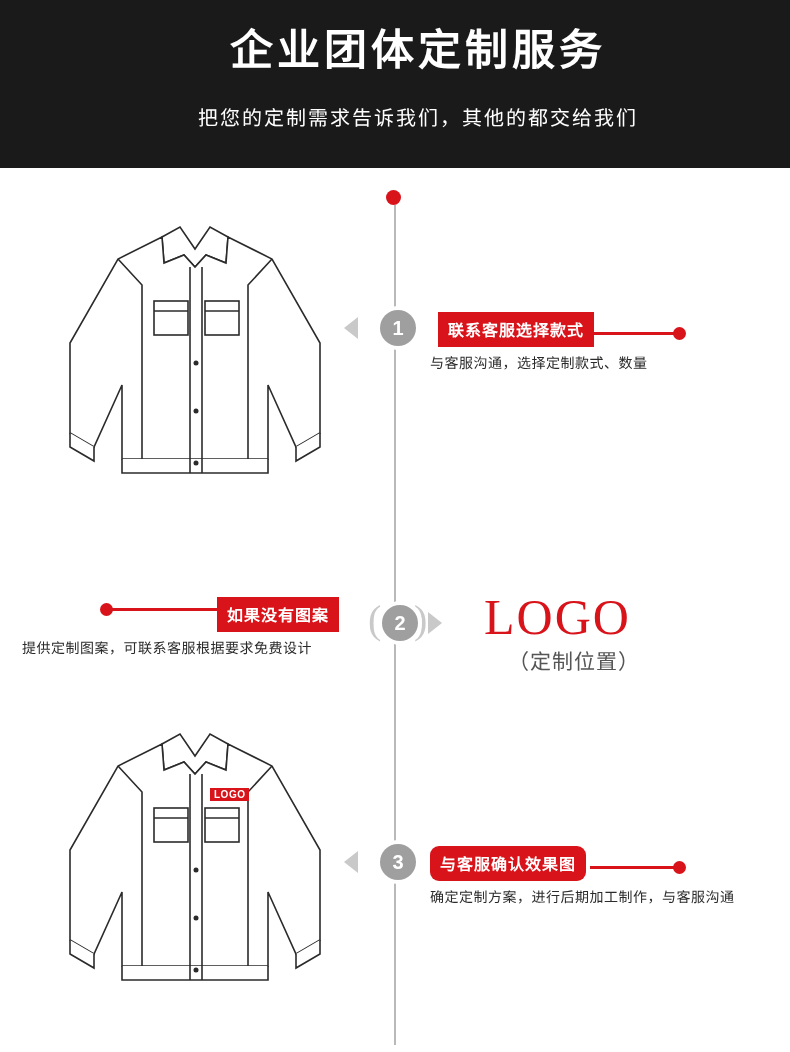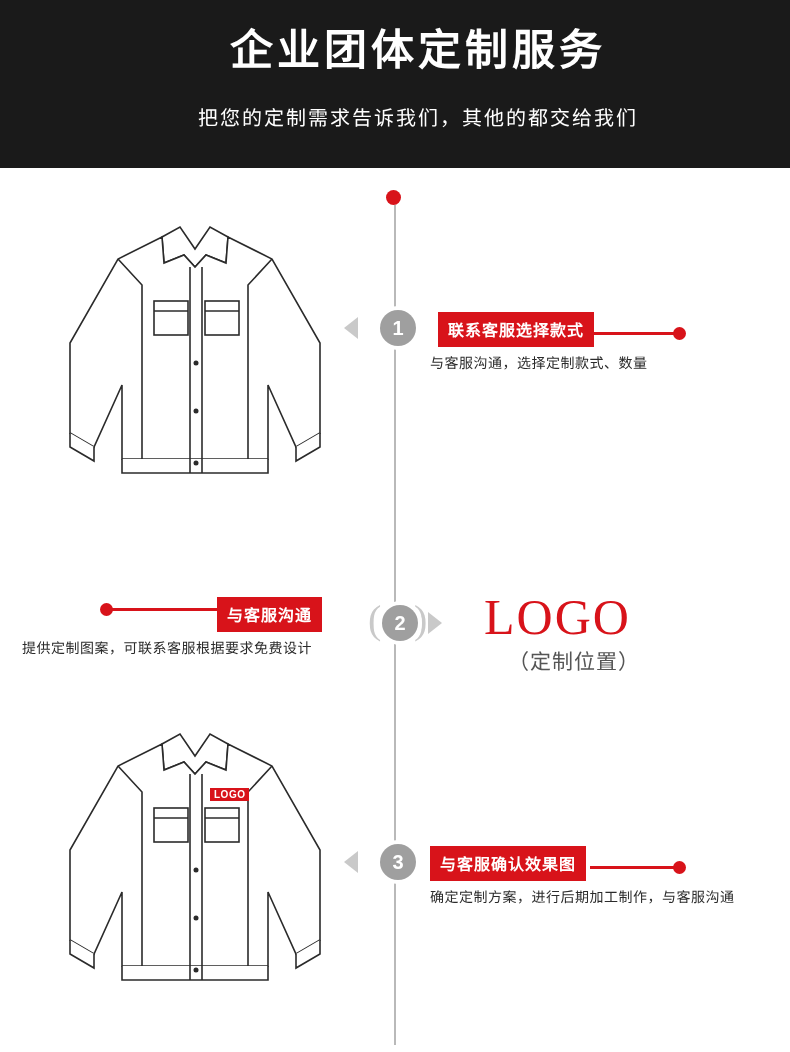--- a/index.html
+++ b/index.html
@@ -226,21 +226,21 @@
   <div class="step-rule-dot" style="left:673px; top:327px;"></div>
   <div class="step-desc" style="left:430px; top:352px;">与客服沟通，选择定制款式、数量</div>
 
   <div class="paren" style="left:368px; top:600px;">(</div>
   <div class="paren" style="left:414px; top:600px;">)</div>
   <div class="step-circle" style="left:382px; top:605px;">2</div>
   <div class="arrow-right" style="left:428px; top:612px;"></div>
 
   <div class="step-rule-dot" style="left:100px; top:603px;"></div>
   <div class="step-rule" style="left:106px; top:608px; width:114px;"></div>
-  <div class="step-label" style="left:217px; top:597px;">与客服沟通</div>
+  <div class="step-label" style="left:217px; top:597px;">如果没有图案</div>
   <div class="step-desc" style="left:22px; top:637px;">提供定制图案，可联系客服根据要求免费设计</div>
 
   <div class="logo-word">LOGO</div>
   <div class="logo-sub">（定制位置）</div>
 
   <div class="jacket" style="left:30px; top:722px;">
     <svg width="330" height="280" viewBox="0 0 330 280" fill="none" stroke="#2b2b2b" stroke-width="1.6">
       <path d="M132 22 L150 12 L165 34 L180 12 L198 22 L196 48 L176 40 L165 52 L154 40 L134 48 Z" fill="#fff"></path>
       <path d="M132 22 L88 44 L40 128 L40 218 L64 232 L92 170 L92 244 L238 244 L238 170 L266 232 L290 218 L290 128 L242 44 L198 22 L196 48 L176 40 L165 52 L154 40 L134 48 Z" fill="#fff"></path>
       <path d="M92 244 L92 258 L238 258 L238 244" fill="#fff"></path>
@@ -256,18 +256,18 @@
       <line x1="175" y1="96" x2="209" y2="96"></line>
       <circle cx="166" cy="148" r="2.5" fill="#2b2b2b" stroke="none"></circle>
       <circle cx="166" cy="196" r="2.5" fill="#2b2b2b" stroke="none"></circle>
       <circle cx="166" cy="248" r="2.5" fill="#2b2b2b" stroke="none"></circle>
     </svg>
     <div class="logo-badge" style="left:180px; top:66px;">LOGO</div>
   </div>
 
   <div class="arrow-left" style="left:344px; top:851px;"></div>
   <div class="step-circle" style="left:380px; top:844px;">3</div>
-  <div class="step-label" style="left:430px; top:846px;">与客服确认效果图</div>
+  <div class="step-label" style="left:430px; top:846px;border-radius:9px;">与客服确认效果图</div>
   <div class="step-rule" style="left:590px; top:866px; width:92px;"></div>
   <div class="step-rule-dot" style="left:673px; top:861px;"></div>
   <div class="step-desc" style="left:430px; top:886px;">确定定制方案，进行后期加工制作，与客服沟通</div>
 
 </div>
 
 </body></html>

